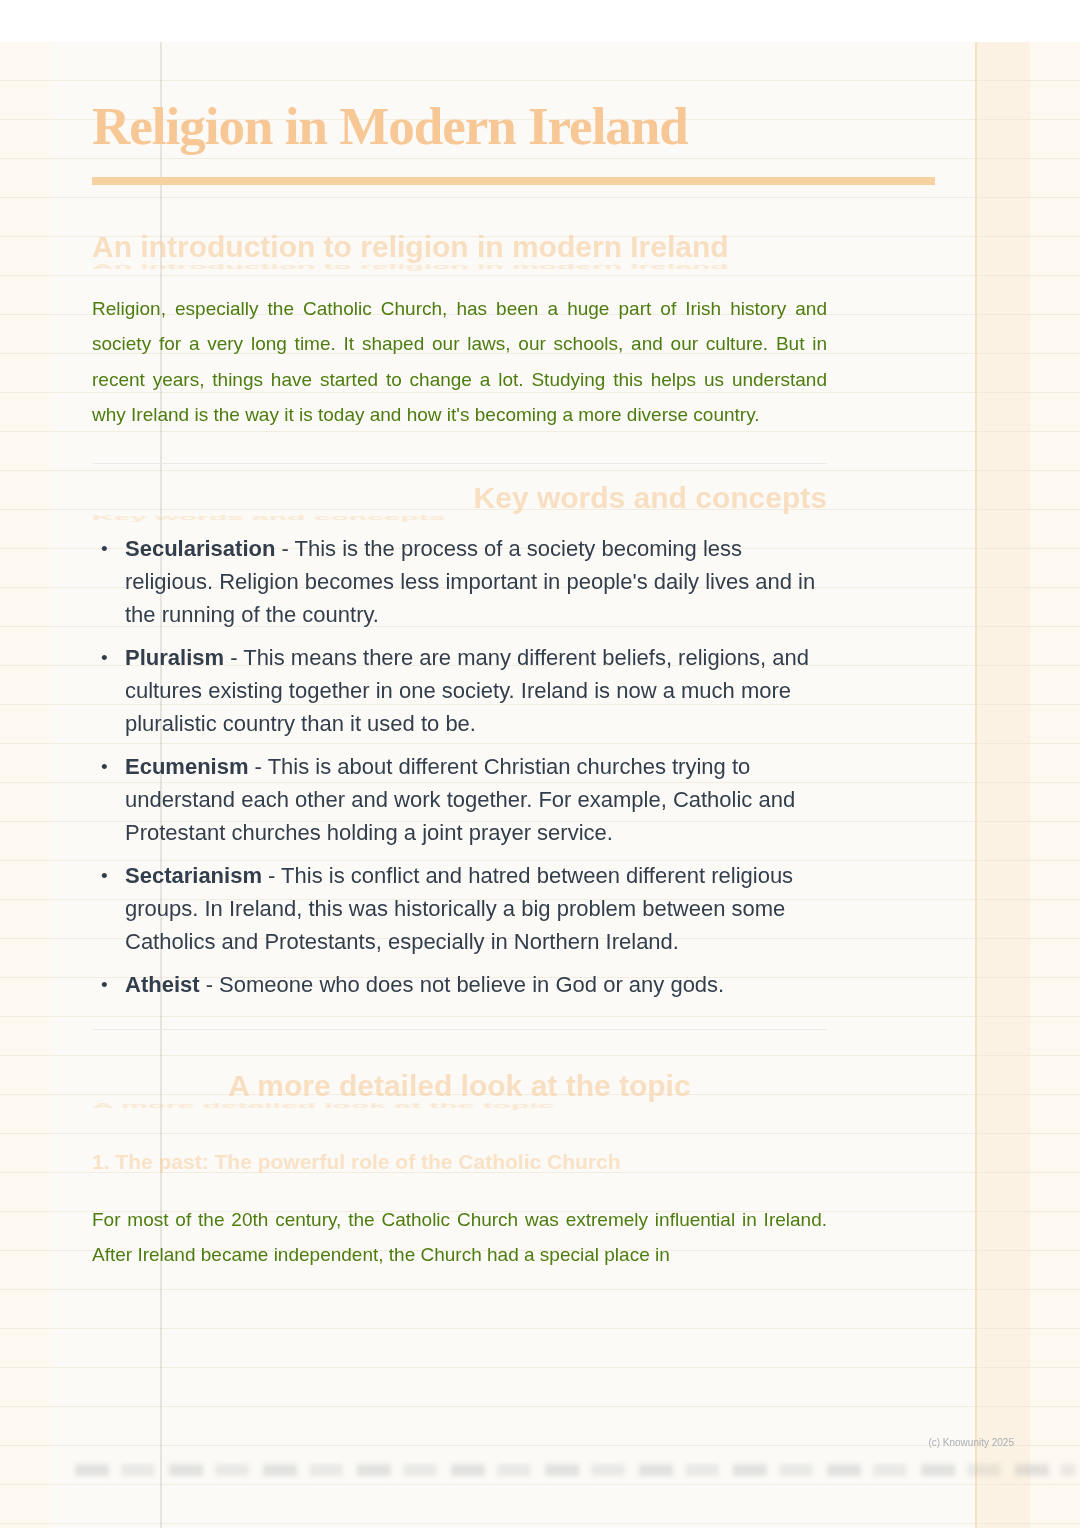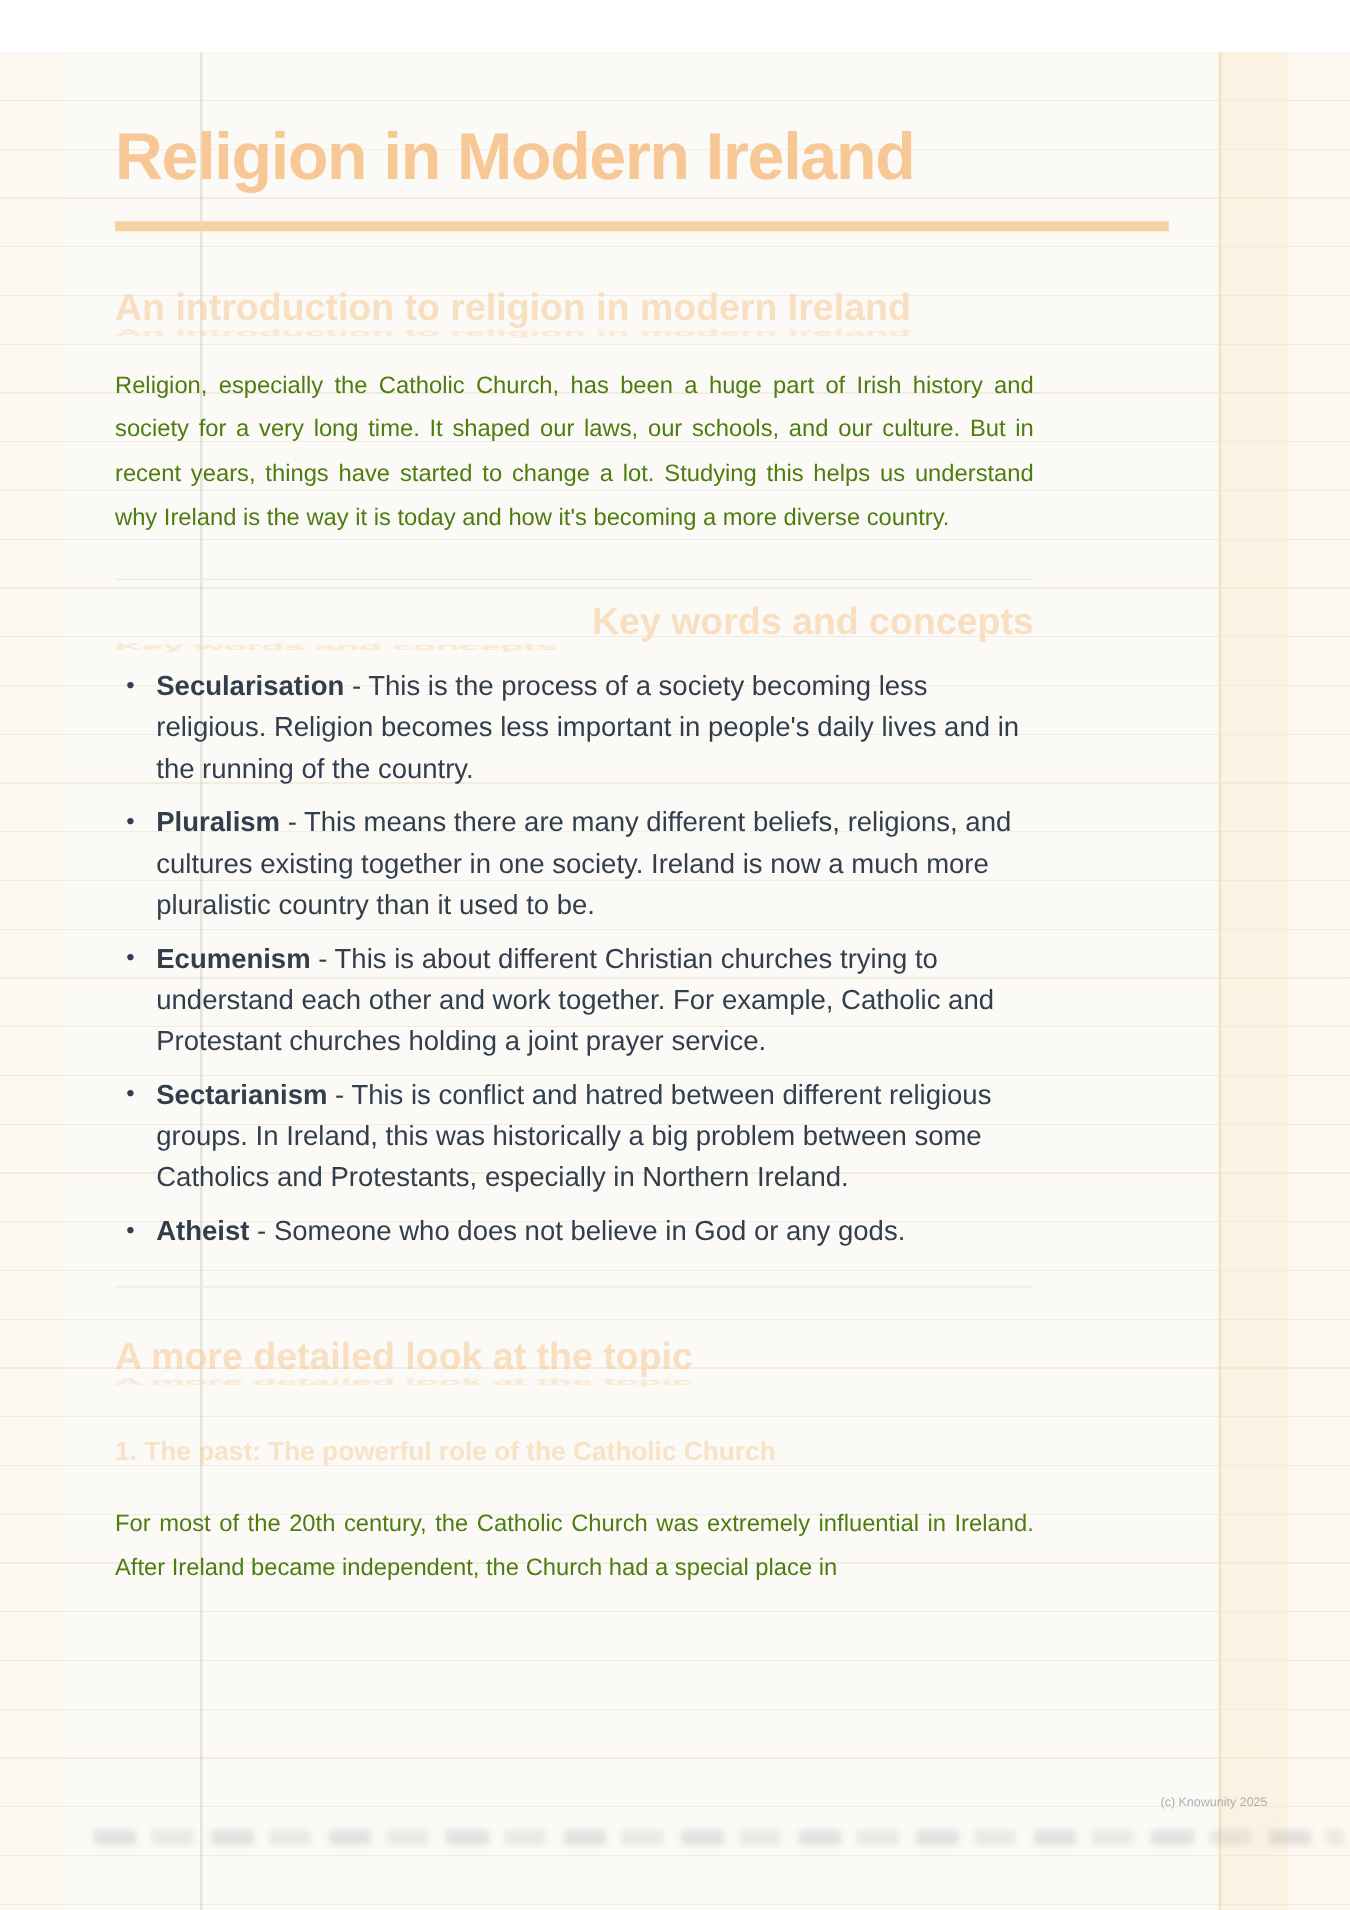--- a/index.html
+++ b/index.html
@@ -77,41 +77,42 @@
   }
 
   .doc-title {
     margin-top: 54px;
     font-size: 53px;
     line-height: 1.15;
     font-weight: 700;
     letter-spacing: -1px;
     color: #F7C795;
     white-space: nowrap;
+    font-family: Liberation Serif, serif;
   }
 
   .title-bar {
     margin-top: 20px;
     width: 843px;
     height: 8px;
     background: #F6D2A2;
   }
 
   .h2-wrap { position: relative; }
 
   .section-heading {
     font-size: 30px;
     line-height: 36px;
     font-weight: 700;
     color: rgba(247, 201, 150, 0.55);
     white-space: nowrap;
   }
   .mt-h2a { margin-top: 44px; }
   .mt-h2b { margin-top: 16px; text-align: right; }
-  .mt-h2c { margin-top: 38px; }
+  .mt-h2c { margin-top: 38px; text-align: center; }
 
   
   .heading-echo {
     position: absolute;
     left: 0; top: 100%;
     margin-top: -3px;
     font-size: 30px;
     font-weight: 700;
     white-space: nowrap;
     color: #F7C996;

